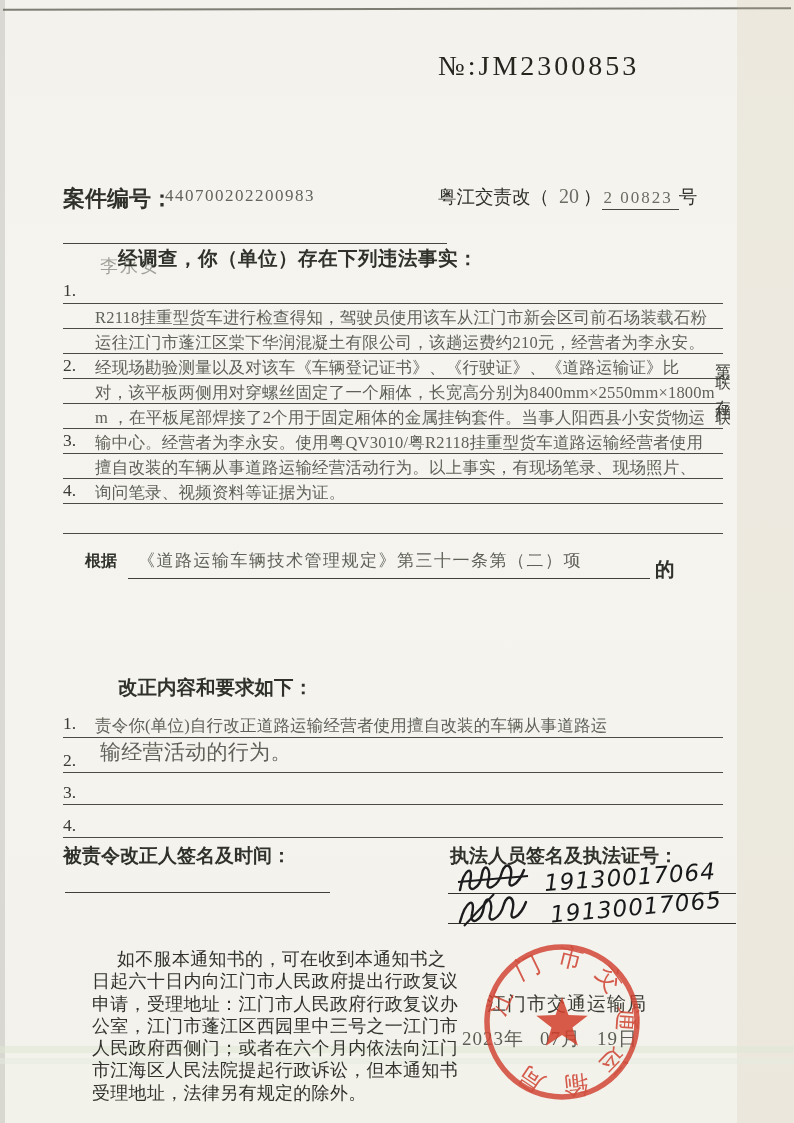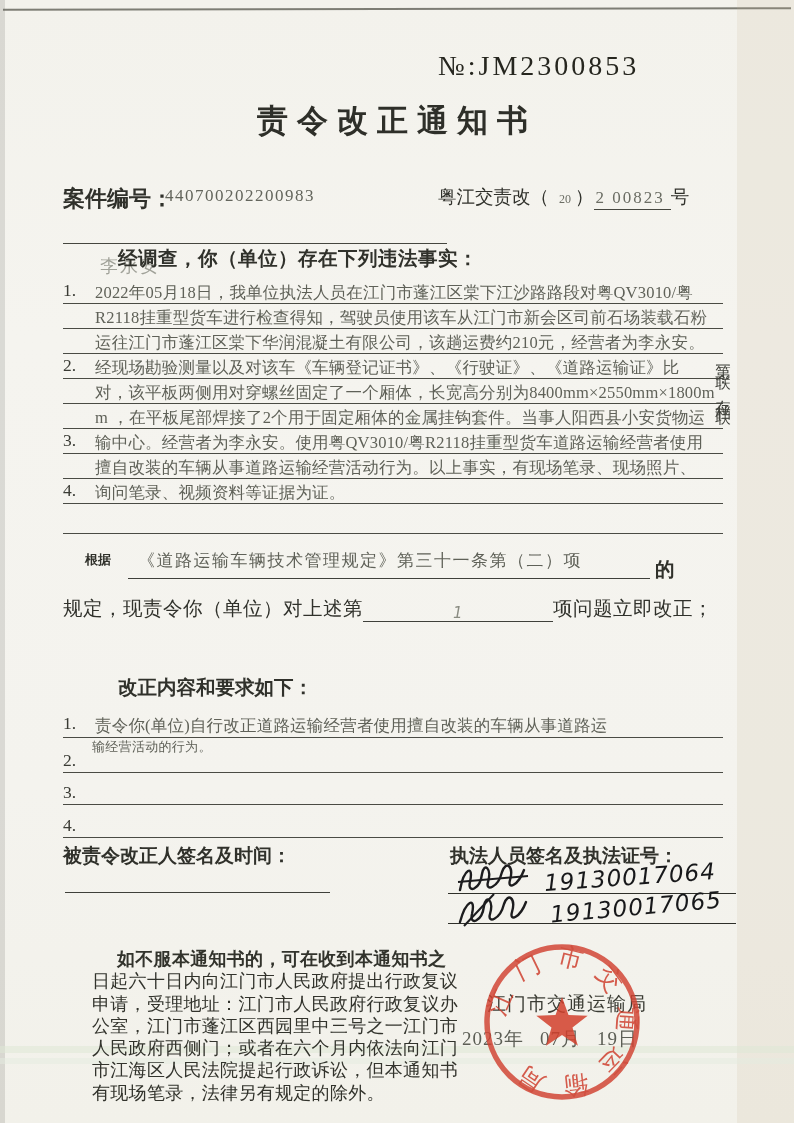--- a/index.html
+++ b/index.html
@@ -15,90 +15,88 @@
   .edge-left{position:absolute;top:0;left:0;width:5px;height:100%;background:rgba(100,100,92,.18);}
   .band-right{position:absolute;top:0;left:737px;width:57px;height:100%;background:rgba(196,180,150,.16);}
   .stripe1{position:absolute;top:1046px;left:0;width:100%;height:7px;background:#dfe7d5;opacity:.55;}
   .stripe2{position:absolute;top:1058px;left:0;width:100%;height:6px;background:#e4ebdf;opacity:.5;}
   
   .serial{left:438px;top:50px;font-size:28px;letter-spacing:3px;color:#26261f;}
   .title{left:0;right:0;top:100px;text-align:center;font-size:31px;letter-spacing:9px;font-weight:600;color:#2e2f29;}
   .case-label{left:63px;top:184px;font-size:22px;font-weight:600;}
   .case-number{left:165px;top:186px;font-size:17px;letter-spacing:1.5px;}
   .refline{left:438px;top:184px;font-size:18.5px;}
-  .refline .pre20{font-size:12px;color:#6b6d64;margin:0 4px 0 10px;}
+  .refline .pre20{font-size:20px;color:#6b6d64;margin:0 4px 0 10px;}
   .refline .fillblk{display:inline-block;border-bottom:1.4px solid #45463f;padding:0 6px 1px 2px;color:#6b6d64;font-size:17px;letter-spacing:2px;}
   
   .party-rule{left:63px;top:219px;width:384px;height:24px;border-bottom:1.5px solid #45463f;}
   .party-text{left:118px;top:220px;font-size:17.5px;letter-spacing:1px;}
   .party-name{left:100px;top:254px;font-size:18px;color:#84867c;opacity:.75;letter-spacing:2px;}
   .intro{left:118px;top:245px;font-size:19.5px;font-weight:600;letter-spacing:.5px;}
   
   .frow{position:absolute;left:63px;width:660px;height:24px;border-bottom:1.4px solid #4a4b44;font-size:16.5px;}
   .frow .num{position:absolute;left:0;top:1px;font-size:17.5px;color:#3a3b34;}
   .frow .txt{position:absolute;left:32px;top:3px;color:#5f6158;letter-spacing:.2px;white-space:nowrap;}
   .blank-rule{position:absolute;left:63px;top:533px;width:660px;border-top:1.4px solid #4a4b44;}
   
-  .basis-label{left:85px;top:551px;font-size:13px;font-weight:600;}
+  .basis-label{left:85px;top:551px;font-size:16px;font-weight:600;}
   .basis-blank{left:128px;top:530px;width:522px;height:48px;border-bottom:1.6px solid #3f403a;}
   .basis-fill{position:absolute;left:10px;bottom:6px;font-size:17px;color:#5f6158;letter-spacing:1.5px;white-space:nowrap;}
   .basis-suffix{left:655px;top:556px;font-size:19.5px;font-weight:600;}
   .clause{font-size:19.5px;color:#30312b;letter-spacing:.5px;white-space:nowrap;}
   .blankspan{display:inline-block;border-bottom:1.6px solid #3f403a;height:20px;vertical-align:bottom;text-align:center;}
   .hand1{font-family:"DejaVu Sans",sans-serif;font-style:italic;font-size:15px;color:#8a8c82;}
   .corr-head{left:118px;top:674px;font-size:19.5px;font-weight:600;}
   
   .crow{position:absolute;left:63px;width:660px;border-bottom:1.4px solid #4a4b44;height:24px;font-size:16.5px;}
   .crow .num{position:absolute;left:0;top:0;font-size:17.5px;color:#3a3b34;}
   .crow .txt{position:absolute;left:32px;top:2px;color:#5f6158;letter-spacing:.2px;white-space:nowrap;}
-  .cwrap{left:92px;top:738px;font-size:13px;color:#5f6158;letter-spacing:.3px;}
+  .cwrap{left:100px;top:738px;font-size:21px;color:#5f6158;letter-spacing:.3px;}
   
   .sig-label{font-size:19px;font-weight:600;}
   .sig-blank-left{left:65px;top:868px;width:265px;height:24px;border-bottom:1.5px solid #3f403a;}
   .officer-row{position:absolute;left:448px;width:288px;height:27px;border-bottom:1.6px solid #2e2f29;}
   .officer-id{position:absolute;top:-2px;font-family:"DejaVu Sans",sans-serif;font-style:italic;font-size:23px;color:#17181a;letter-spacing:1px;}
   
   .appeal{left:92px;top:948px;width:380px;font-size:18px;line-height:22.3px;color:#32332c;letter-spacing:.3px;}
   .appeal div{white-space:nowrap;}
-  .appeal div:first-child{text-indent:25px;font-weight:bold;}
+  .appeal div:first-child{text-indent:25px;}
   
   .issuer{left:487px;top:991px;font-size:19px;color:#3a3b33;letter-spacing:1px;}
   .dateline{left:462px;top:1026px;font-size:19px;color:#5c5e55;letter-spacing:1px;font-family:Liberation Serif, serif;}
   .dateline span{margin-right:16px;}
   .side-label{left:712px;top:352px;writing-mode:vertical-rl;font-size:15.5px;letter-spacing:5px;color:#3f403a;height:180px;}
   .seal{left:477px;top:937px;width:172px;height:172px;opacity:.92;}
   .scribble{position:absolute;left:6px;top:-6px;}
 </style>
 </head>
 <body>
 
 <div class="page">
 
   <div class="scan-topline"></div>
   <div class="edge-left"></div>
   <div class="band-right"></div>
   <div class="stripe1"></div>
   <div class="stripe2"></div>
 
   <div class="abs serial dark">№:JM2300853</div>
-  <div class="abs title">责令改正通知书</div>
 
   <div class="abs case-label dark">案件编号：</div>
   <div class="abs case-number typed">440700202200983</div>
   <div class="abs refline dark nowrap">
     <span>粤江交责改（</span><span class="pre20">20</span><span>）</span><span class="fillblk">2  00823</span><span>号</span>
   </div>
 
   <div class="abs party-rule"></div>
   <div class="abs party-name">李永安</div>
   <div class="abs intro dark nowrap">经调查，你（单位）存在下列违法事实：</div>
 
   <div class="frow" style="top:279px">
       <span class="num">1.</span>
-      <span class="txt">2022年05月18日，我单位执法人员在江门市蓬江区棠下江沙路路段对粤QV3010/粤</span>
     </div>
   <div class="frow" style="top:304px">
       <span class="num"></span>
       <span class="txt">R2118挂重型货车进行检查得知，驾驶员使用该车从江门市新会区司前石场装载石粉</span>
     </div>
   <div class="frow" style="top:329px">
       <span class="num"></span>
       <span class="txt">运往江门市蓬江区棠下华润混凝土有限公司，该趟运费约210元，经营者为李永安。</span>
     </div>
   <div class="frow" style="top:354px">
@@ -126,23 +124,20 @@
       <span class="txt">询问笔录、视频资料等证据为证。</span>
     </div>
   <div class="blank-rule"></div>
 
   <div class="abs basis-label dark">根据</div>
   <div class="abs basis-blank">
     <span class="basis-fill">《道路运输车辆技术管理规定》第三十一条第（二）项</span>
   </div>
   <div class="abs basis-suffix dark">的</div>
 
-  <div class="abs clause" style="left:63px;top:595px">
-    <span>规定，现责令你（单位）对上述第</span><span class="blankspan" style="width:190px"><span class="hand1">1</span></span><span>项问题立即改正；</span>
-  </div>
 
 
   <div class="abs corr-head dark">改正内容和要求如下：</div>
   <div class="crow" style="top:713px">
       <span class="num">1.</span>
       <span class="txt">责令你(单位)自行改正道路运输经营者使用擅自改装的车辆从事道路运</span>
     </div>
   <div class="abs cwrap nowrap">输经营活动的行为。</div>
   <div class="crow" style="top:750px;height:22px">
       <span class="num">2.</span>
@@ -173,21 +168,21 @@
     <span class="officer-id" style="left:102px;transform:rotate(-5deg)">19130017065</span>
   </div>
 
   <div class="abs appeal">
     <div>如不服本通知书的，可在收到本通知书之</div>
     <div>日起六十日内向江门市人民政府提出行政复议</div>
     <div>申请，受理地址：江门市人民政府行政复议办</div>
     <div>公室，江门市蓬江区西园里中三号之一江门市</div>
     <div>人民政府西侧门；或者在六个月内依法向江门</div>
     <div>市江海区人民法院提起行政诉讼，但本通知书</div>
-    <div>有现场笔录，法律另有规定的除外。</div>
+    <div>受理地址，法律另有规定的除外。</div>
   </div>
 
   <div class="abs issuer nowrap">江门市交通运输局</div>
   <div class="abs dateline nowrap">
     <span>2023年</span><span>07月</span><span>19日</span>
   </div>
 
   <svg class="abs seal" viewBox="0 0 172 172">
     <circle cx="85" cy="85" r="75" fill="none" stroke="#d04232" stroke-width="5.5" opacity=".9"></circle>
     <path id="sealArc" d="M85,85 m-56,0 a56,56 0 1,1 112,0 a56,56 0 1,1 -112,0" fill="none"></path>

